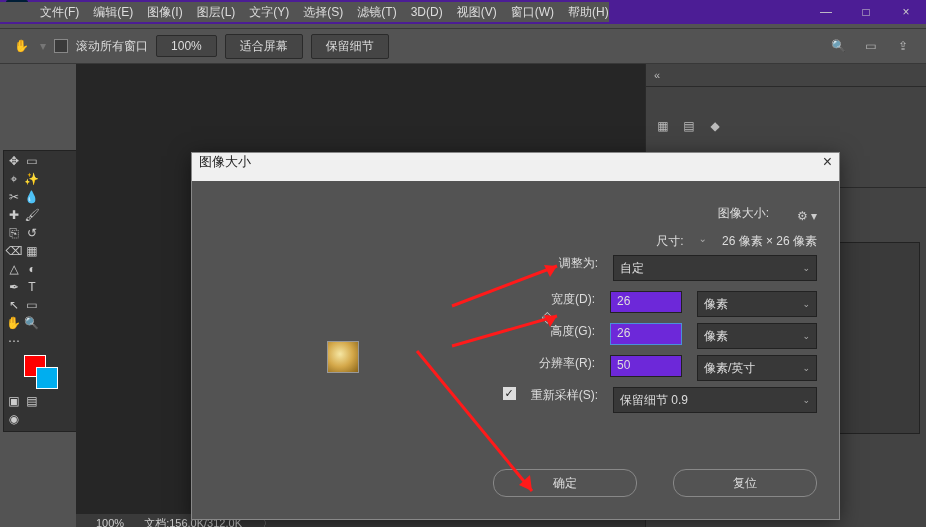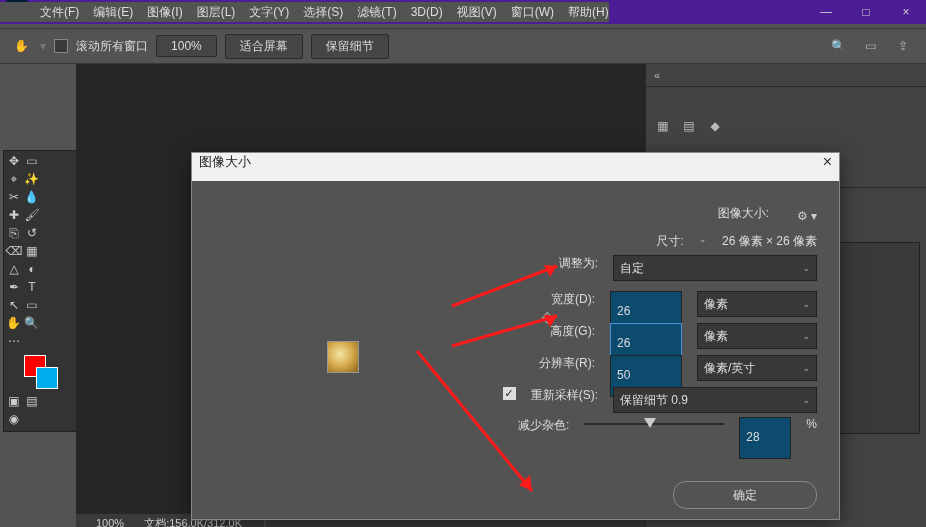--- a/index.html
+++ b/index.html
@@ -29,21 +29,21 @@
   .prop-row{display:flex;align-items:center;gap:6px;padding:4px 8px;font-size:11px;color:#ccc}
   .pbox{background:#383838;border:1px solid #222;padding:1px 6px}
   
   .dialog{position:absolute;left:191px;top:88px;width:647px;height:366px;background:#535353;border:1px solid #888;box-shadow:0 4px 20px rgba(0,0,0,.5)}
   .dlg-title{height:28px;background:#f0f0f0;color:#222;display:flex;align-items:flex-start;padding:0 7px;font-size:13px}
   .dlg-close{margin-left:auto;font-size:16px;color:#333;cursor:pointer}
   .dlg-body{padding:10px 18px;color:#ddd;position:relative;height:320px}
   .thumb{position:absolute;left:135px;top:160px;width:30px;height:30px;background:radial-gradient(circle at 40% 40%,#f5e6a3 0%,#d4a84a 50%,#8a6418 100%);border:1px solid #999}
   .info-line{position:absolute;right:22px;display:flex;align-items:flex-start;gap:15px;font-size:12px}
   .lbl{color:#ddd;text-align:right}
-  .inp{background:#0c4a6e;border:1px solid #222;color:#ddd;padding:12px 6px;width:58px;height:16px}
+  .inp{background:#6d28d9;border:1px solid #222;color:#ddd;padding:2px 6px;width:58px;height:16px}
   .inp.focus{border:1px solid #4a90d9}
   .sel{background:#383838;border:1px solid #222;color:#ddd;padding:2px 6px;width:106px;height:20px;display:flex;align-items:center;justify-content:space-between}
   .sel .ar{font-size:9px;color:#aaa}
   .wide-sel{width:190px}
   .link-ic{position:absolute;left:350px;top:128px;color:#ccc;font-size:14px}
   .cb{width:13px;height:13px;background:#ddd;display:inline-flex;align-items:center;justify-content:center;color:#222;font-size:11px}
   .slider{position:relative;width:140px;height:14px}
   .slider .track{position:absolute;top:6px;left:0;right:0;height:2px;background:#2a2a2a}
   .slider .hnd{position:absolute;top:1px;left:60px;width:0;height:0;border-left:6px solid transparent;border-right:6px solid transparent;border-top:10px solid #ccc}
   .dlg-btn{width:142px;height:26px;border:1px solid #888;border-radius:13px;display:flex;align-items:center;justify-content:center;color:#ddd;background:#535353}
@@ -238,32 +238,24 @@
 
       <div class="info-line" style="top:206px">
         <div class="cb">✓</div>
         <span class="lbl">重新采样(S):</span>
         <div class="sel wide-sel">
             <span>保留细节 0.9</span>
             <span class="ar">⌄</span>
           </div>
       </div>
 
-      <div class="info-line" style="top:236px">
-        <span class="lbl">减少杂色:</span>
-        <div class="slider">
-            <div class="track"></div>
-            <div class="hnd"></div>
-          </div>
-        <div class="inp" style="width:38px">28</div>
-        <span>%</span>
-      </div>
-
-      <div style="position:absolute;bottom:12px;right:22px;display:flex;gap:36px">
+
+      <div style="position:absolute;bottom:24px;right:22px;display:flex;gap:36px">
         <div class="dlg-btn">确定</div>
+        <div class="dlg-btn">复位</div>
       </div>
 
       <div class="arrow" style="left:260px;top:80px">
         <svg width="120" height="50">
             <line x1="0" y1="45" x2="105" y2="5" stroke="#ff1a1a" stroke-width="3"></line>
             <polygon points="105,5 92,4 98,16" fill="#ff1a1a"></polygon>
           </svg>
       </div>
       <div class="arrow" style="left:260px;top:130px">
         <svg width="120" height="40">

